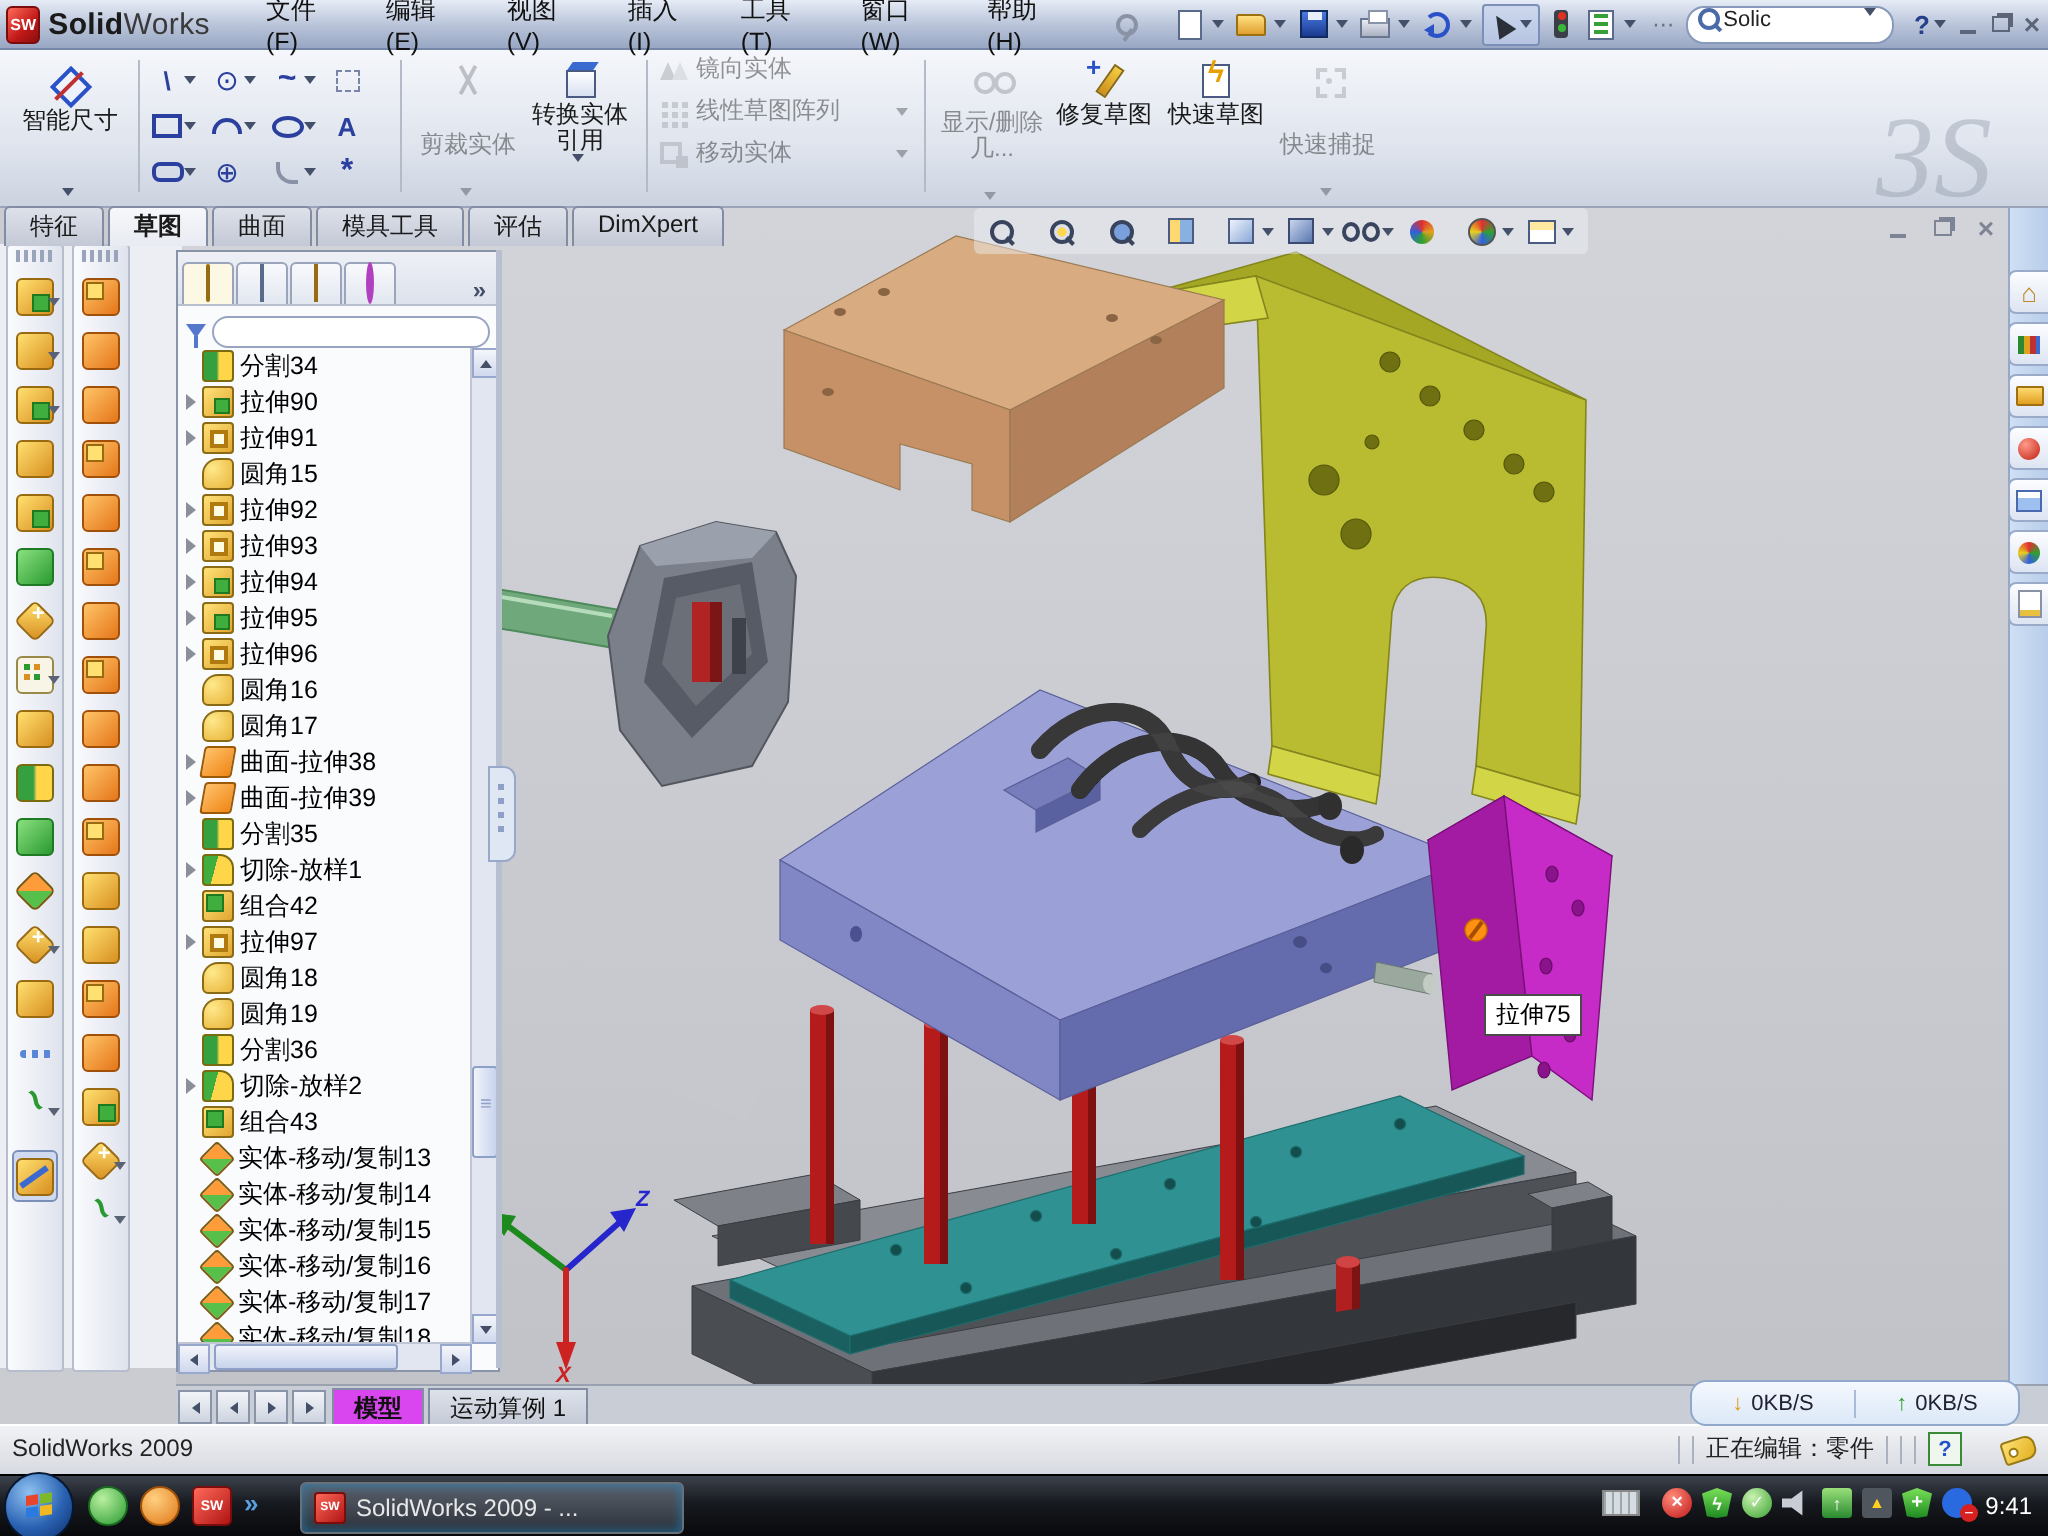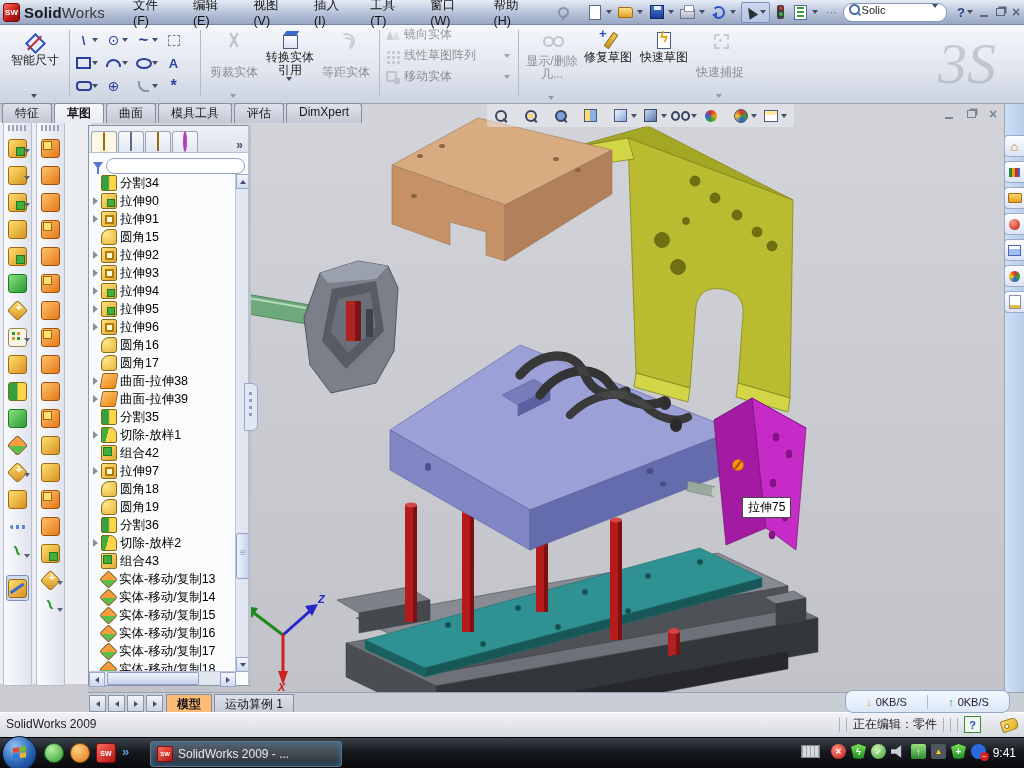--- a/index.html
+++ b/index.html
@@ -96,21 +96,21 @@
   #patrows{display:flex;flex-direction:column;justify-content:flex-start;gap:4px;width:128px;}
   .prow{display:flex;align-items:center;gap:4px;font-size:12px;color:#1a1a1a;}
   .ri{width:15px;height:14px;position:relative;flex:0 0 auto;}
   .ri-mirror::before{content:"";position:absolute;left:1px;bottom:2px;width:0;height:0;border-left:4px solid transparent;border-right:4px solid transparent;border-bottom:9px solid #9aa2b8;}
   .ri-mirror::after{content:"";position:absolute;right:0;bottom:2px;width:0;height:0;border-left:4px solid transparent;border-right:4px solid transparent;border-bottom:9px solid #c4cad8;}
   .ri-linear::before{content:"";position:absolute;left:2px;top:2px;width:3px;height:3px;background:#9aa2b8;
     box-shadow:5px 0 0 #9aa2b8,10px 0 0 #9aa2b8,0 5px 0 #9aa2b8,5px 5px 0 #9aa2b8,10px 5px 0 #9aa2b8,0 10px 0 #9aa2b8,5px 10px 0 #9aa2b8,10px 10px 0 #9aa2b8;}
   .ri-move::before{content:"";position:absolute;left:1px;top:1px;width:7px;height:7px;border:2px dashed #9aa2b8;}
   .ri-move::after{content:"";position:absolute;right:0;bottom:0;width:6px;height:6px;background:#9aa2b8;}
   .prow .plab{white-space:nowrap;}
-  #watermark{position:absolute;right:28px;top:6px;font-size:58px;font-style:italic;font-family:"Liberation Serif","DejaVu Serif",serif;color:rgba(140,150,165,.4);z-index:1;}
+  #watermark{position:absolute;right:28px;top:21px;font-size:58px;font-style:italic;font-family:"Liberation Serif","DejaVu Serif",serif;color:rgba(140,150,165,.4);z-index:1;}
   
   #tabrow{position:absolute;left:2px;top:103px;height:19px;display:flex;z-index:21;}
   .ctab{padding:1px 12px 0;margin-right:2px;font-size:12px;color:#1a1a1a;
     background:linear-gradient(#dde1ea,#c3c9d5);border:1px solid #828ca2;border-bottom:none;border-radius:3px 3px 0 0;height:18px;}
   .ctab.active{background:linear-gradient(#f6f7fa,#e8ebf2);font-weight:bold;}
   
   #viewport{position:absolute;left:88px;top:103px;width:920px;height:589px;z-index:1;}
   #headsup{position:absolute;left:487px;top:104px;height:23px;display:flex;align-items:center;gap:1px;
     background:rgba(238,241,247,.45);border-radius:3px;padding:0 4px;z-index:8;}
   .hu{width:19px;height:18px;display:flex;align-items:center;justify-content:center;position:relative;}
@@ -212,21 +212,21 @@
   .tp-lib::after{content:"";width:11px;height:9px;background:linear-gradient(90deg,#2a8a30 0 3px,#e0a020 3px 6px,#c03030 6px 9px,#3a6ad0 9px);}
   .tp-folder::after{content:"";width:12px;height:8px;background:linear-gradient(#ffd870,#e0a020);border:1px solid #a07010;border-radius:1px;}
   .tp-app::after{content:"";width:11px;height:11px;border-radius:50%;background:radial-gradient(circle at 35% 30%,#ff9a8a,#c02010);}
   .tp-view::after{content:"";width:11px;height:9px;border:1px solid #4a6ab0;background:linear-gradient(#fff 0 3px,#9ec0f0 3px);}
   .tp-scene::after{content:"";width:11px;height:11px;border-radius:50%;background:conic-gradient(#e03030,#30a030,#3060e0,#e8d020,#e03030);}
   .tp-props::after{content:"";width:10px;height:12px;background:#fff;border:1px solid #8a92a8;box-shadow:inset 0 -3px 0 #e8c040;}
   
   #bottomtabs{position:absolute;left:88px;right:0;top:692px;height:20px;background:#c9cdd5;border-top:1px solid #9aa2b0;z-index:15;display:flex;align-items:flex-end;}
   .navbtn{width:15px;height:15px;margin:0 1px 1px;background:linear-gradient(#f2f4f8,#cdd4e0);border:1px solid #8a94a8;display:flex;align-items:center;justify-content:center;}
   .mtab{padding:1px 10px;font-size:12px;height:16px;background:linear-gradient(#dde1ea,#c3c9d5);border:1px solid #828ca2;border-bottom:none;margin-left:2px;color:#111;}
-  .mtab.active{background:#fdba74;font-weight:bold;}
+  .mtab.active{background:#d946ef;font-weight:bold;}
   
   #netmeter{position:absolute;left:845px;top:690px;width:163px;height:21px;background:linear-gradient(#f4f8fe,#dce8f8);
     border:1px solid #90a8cc;border-radius:8px;display:flex;align-items:center;z-index:22;font-size:11px;color:#223;}
   #netmeter .half{flex:1;display:flex;align-items:center;justify-content:center;gap:4px;}
   #netmeter .divi{width:1px;height:14px;background:#a8bcd8;}
   .dn-ar{color:#e0a020;font-weight:bold;} .up-ar{color:#2aa02a;font-weight:bold;}
   
   #statusbar{position:absolute;left:0;top:712px;width:1024px;height:25px;background:linear-gradient(#f2f3f6,#d5d8df);border-top:1px solid #fff;z-index:20;font-size:12px;color:#222;}
   #statusbar .sleft{position:absolute;left:6px;top:4px;}
   #sright{position:absolute;right:6px;top:3px;display:flex;align-items:center;gap:6px;}
@@ -421,25 +421,20 @@
         <span>剪裁实体</span>
         <span class="car bcar"></span>
       </div>
 
       <div class="midbtn">
         <span class="mi mi-convert"></span>
         <span>转换实体引用</span>
         <span class="car bcar"></span>
       </div>
 
-      <div class="midbtn disabled">
-        <span class="mi mi-offset"></span>
-        <span>等距实体</span>
-        <span class="car bcar hid"></span>
-      </div>
 
     <div class="rsep"></div>
     <div id="patrows">
 
         <div class="prow disabled">
           <span class="ri ri-mirror"></span>
           <span class="plab">镜向实体</span>
           <span class="car hid" style="margin-left:auto;"></span>
         </div>
 

